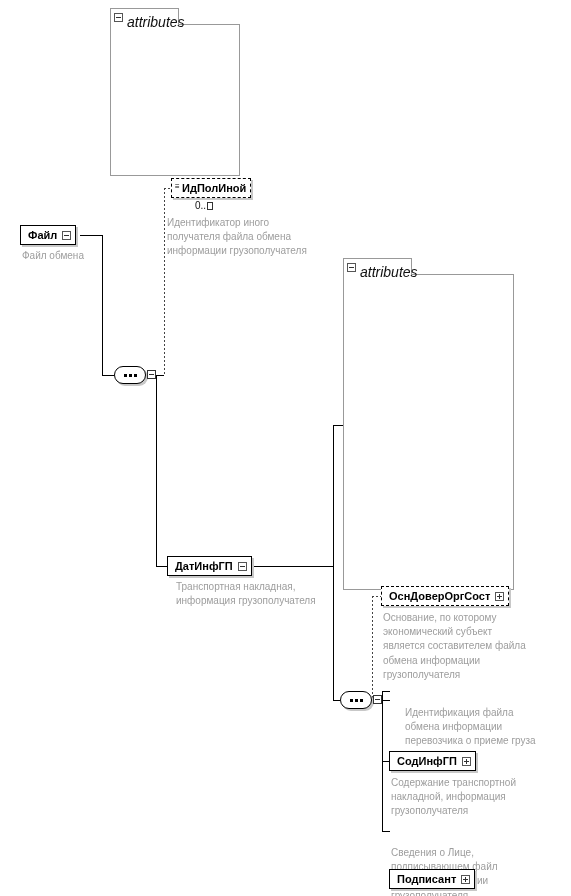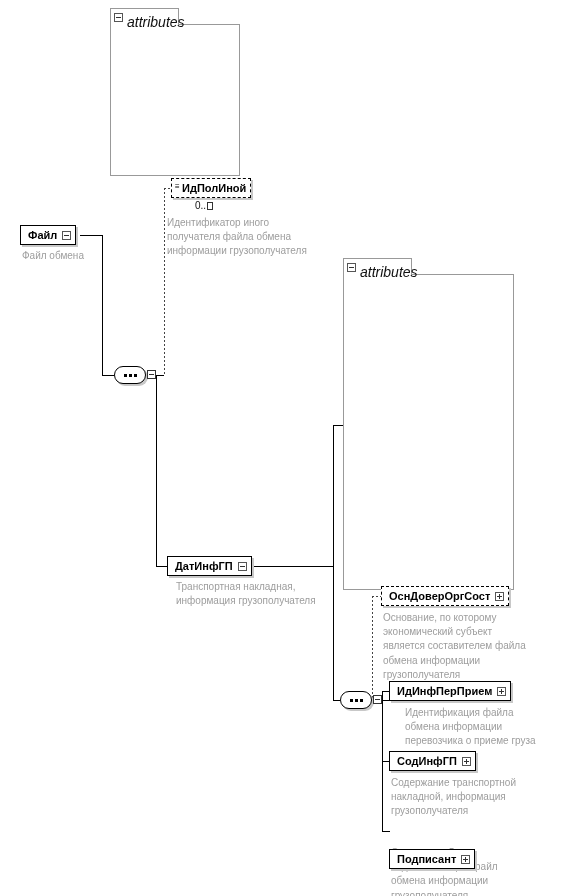--- a/index.html
+++ b/index.html
@@ -366,39 +366,35 @@
   </div>
   <div class="desc" style="left:383px; top:611px; width:178px;">Основание, по которому
 экономический субъект
 является составителем файла
 обмена информации
 грузополучателя</div>
 
   <div class="ln v" style="left:382px; top:691px; height:140px;"></div>
 
   <div class="ln h" style="left:382px; top:691px; width:8px;"></div>
-  <div class="node" style="left:389px; top:681px;">
-    <span class="nm">ИдИнфПерПрием</span>
-    <span class="togg plus"></span>
-  </div>
   <div class="desc" style="left:405px; top:706px; width:172px;">Идентификация файла
 обмена информации
 перевозчика о приеме груза</div>
 
   <div class="ln h" style="left:382px; top:761px; width:8px;"></div>
   <div class="node" style="left:389px; top:751px;">
     <span class="nm">СодИнфГП</span>
     <span class="togg plus"></span>
   </div>
   <div class="desc" style="left:391px; top:776px; width:172px;">Содержание транспортной
 накладной, информация
 грузополучателя</div>
 
   <div class="ln h" style="left:382px; top:831px; width:8px;"></div>
-  <div class="node" style="left:389px; top:849px;">
+  <div class="node" style="left:389px; top:869px;">
     <span class="nm">Подписант</span>
     <span class="togg plus"></span>
   </div>
   <div class="desc" style="left:391px; top:846px; width:172px;">Сведения о Лице,
 подписывающем файл
 обмена информации
 грузополучателя</div>
 
 </div>
 

